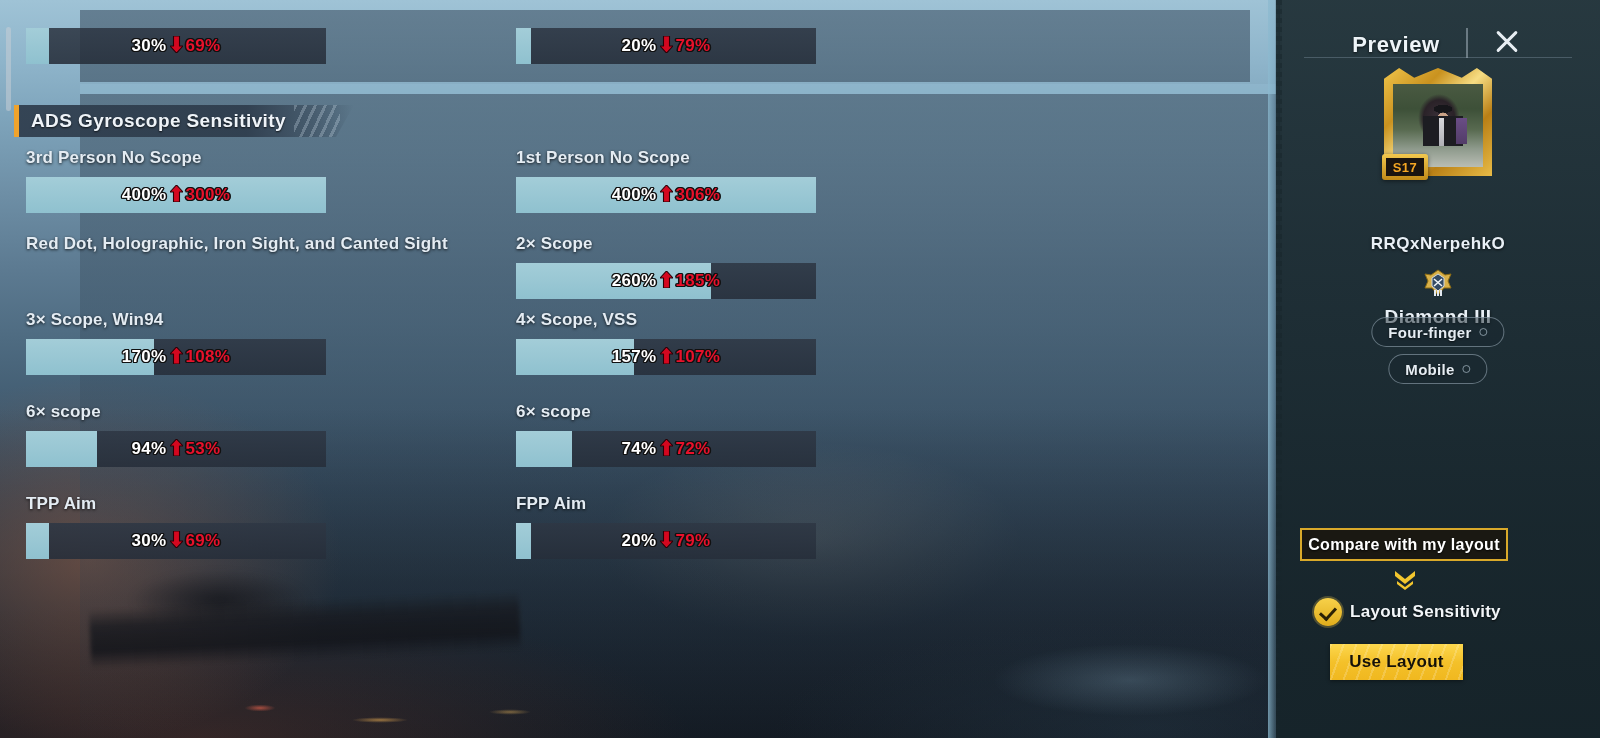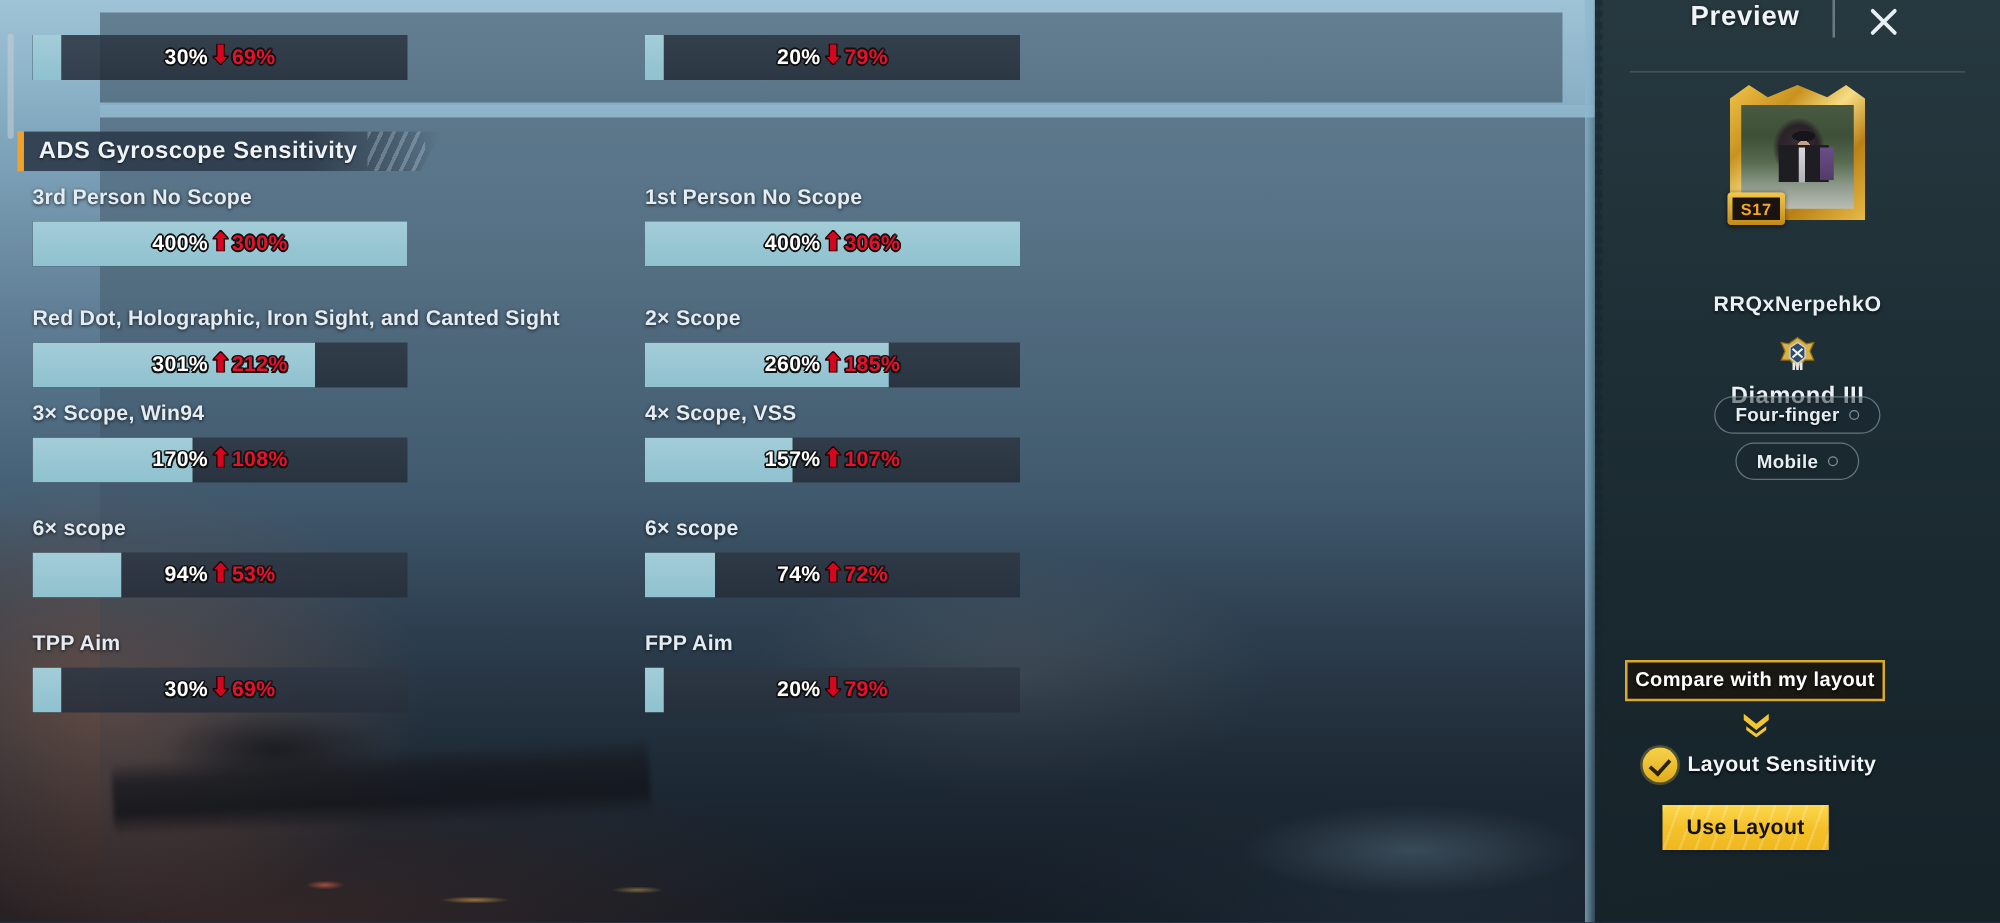--- a/index.html
+++ b/index.html
@@ -168,21 +168,21 @@
   }
   .sidebar-edge {
     position:absolute; left:1268px; top:0; width:12px; height:738px;
     background: linear-gradient(90deg, rgba(140,186,208,0.75) 0%, rgba(120,168,192,0.35) 55%, rgba(30,46,52,0.9) 100%);
   }
   .sidebar-edge::after {
     content:""; position:absolute; right:-2px; top:0; width:6px; height:738px;
     background: repeating-linear-gradient(180deg, rgba(20,34,40,0.95) 0 5px, rgba(20,34,40,0.3) 5px 9px);
   }
   .sb-header {
-    position:relative; height:58px; display:flex; align-items:flex-start; justify-content:center; gap:0;
+    position:relative; height:58px; display:flex; align-items:flex-end; justify-content:center; gap:0;
   }
   .sb-title {
     color:#eef4f8; font-size:22px; font-weight:bold; letter-spacing:0.6px;
     text-shadow:0 1px 3px rgba(0,0,0,0.7);
   }
   .sb-sep {
     width:2px; height:30px; background: rgba(190,205,215,0.45); margin:0 22px 0 26px;
   }
   .close-btn {
     width:34px; height:34px; position:relative; cursor:pointer;
@@ -380,21 +380,21 @@
 
   <div class="section-header">
     <div class="section-accent"></div>
     <div class="section-plate">
       <div class="section-title">ADS Gyroscope Sensitivity</div>
       <div class="section-stripes"></div>
     </div>
   </div>
 
   <div class="rows" id="rows">
-      <div class="row" style="margin-bottom: 32px;">
+      <div class="row" style="margin-bottom: 21px;">
         <div class="cell">
           <div class="cell-label">3rd Person No Scope</div>
           <div class="slider">
             <div class="slider-fill" style="width: 100%;"></div>
             <div class="slider-text">
               <span class="val-main">400%</span>
               <span><svg class="arrow" viewBox="0 0 13 17" width="13" height="17">
                   <path d="M6.5 0 L13 7 L9.5 7 L9.5 17 L3.5 17 L3.5 7 L0 7 Z" fill="#d4071f" stroke="#2a0006" stroke-width="1.1" stroke-linejoin="round"></path>
                 </svg></span>
               <span class="val-delta">300%</span>
@@ -411,30 +411,20 @@
                   <path d="M6.5 0 L13 7 L9.5 7 L9.5 17 L3.5 17 L3.5 7 L0 7 Z" fill="#d4071f" stroke="#2a0006" stroke-width="1.1" stroke-linejoin="round"></path>
                 </svg></span>
               <span class="val-delta">306%</span>
             </div>
           </div>
         </div>
       </div>
       <div class="row" style="margin-bottom: 11px;">
         <div class="cell">
           <div class="cell-label">Red Dot, Holographic, Iron Sight, and Canted Sight</div>
-          <div class="slider">
-            <div class="slider-fill" style="width: 75.25%;"></div>
-            <div class="slider-text">
-              <span class="val-main">301%</span>
-              <span><svg class="arrow" viewBox="0 0 13 17" width="13" height="17">
-                  <path d="M6.5 0 L13 7 L9.5 7 L9.5 17 L3.5 17 L3.5 7 L0 7 Z" fill="#d4071f" stroke="#2a0006" stroke-width="1.1" stroke-linejoin="round"></path>
-                </svg></span>
-              <span class="val-delta">212%</span>
-            </div>
-          </div>
         </div>
         <div class="cell">
           <div class="cell-label">2× Scope</div>
           <div class="slider">
             <div class="slider-fill" style="width: 65%;"></div>
             <div class="slider-text">
               <span class="val-main">260%</span>
               <span><svg class="arrow" viewBox="0 0 13 17" width="13" height="17">
                   <path d="M6.5 0 L13 7 L9.5 7 L9.5 17 L3.5 17 L3.5 7 L0 7 Z" fill="#d4071f" stroke="#2a0006" stroke-width="1.1" stroke-linejoin="round"></path>
                 </svg></span>

